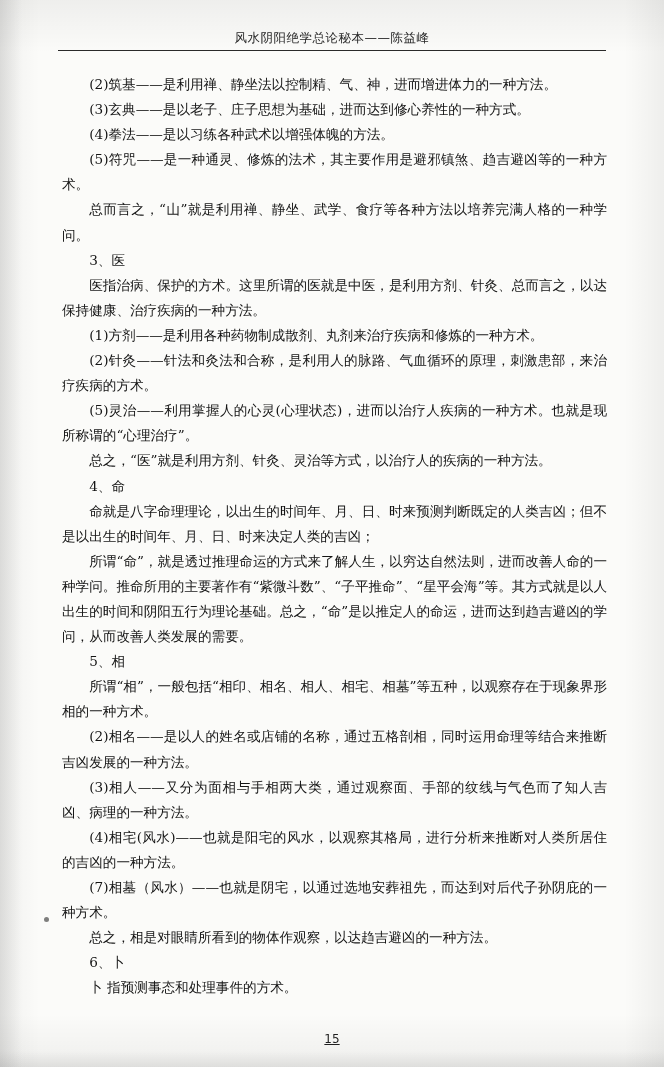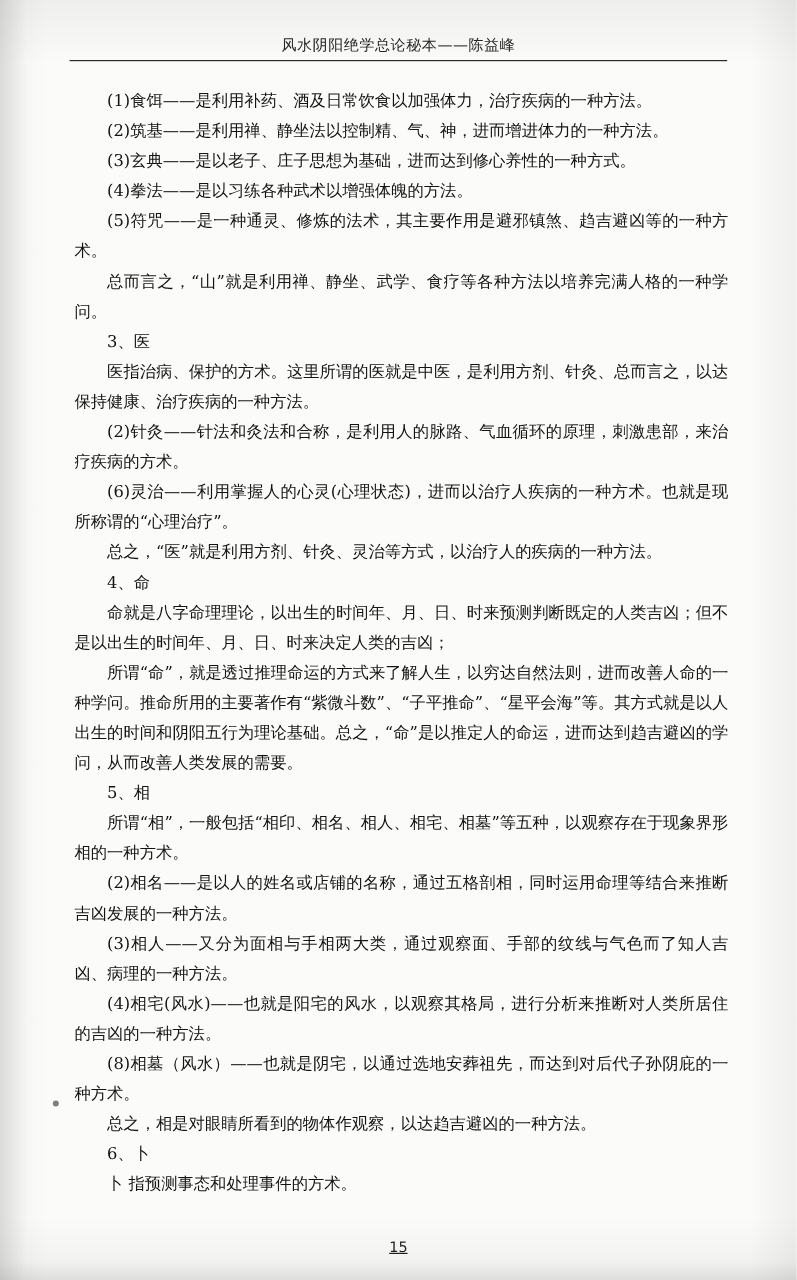--- a/index.html
+++ b/index.html
@@ -111,40 +111,40 @@
 
 <div class="page">
   <div class="paper-tone"></div>
   <div class="left-smudge"></div>
   <div class="bottom-smudge"></div>
 
   <div class="header">风水阴阳绝学总论秘本——陈益峰</div>
   <div class="header-rule"></div>
 
   <div class="content">
-    <p class="indent">(1)食饵——是利用补药、酒及日常饮食以加强体力，治疗疾病的一种方法。</p>
     <p class="indent">(2)筑基——是利用禅、静坐法以控制精、气、神，进而增进体力的一种方法。</p>
     <p class="indent">(3)玄典——是以老子、庄子思想为基础，进而达到修心养性的一种方式。</p>
     <p class="indent">(4)拳法——是以习练各种武术以增强体魄的方法。</p>
     <p class="indent">(5)符咒——是一种通灵、修炼的法术，其主要作用是避邪镇煞、趋吉避凶等的一种方术。</p>
     <p class="indent">总而言之，“山”就是利用禅、静坐、武学、食疗等各种方法以培养完满人格的一种学问。</p>
     <p class="indent">3、医</p>
     <p class="indent">医指治病、保护的方术。这里所谓的医就是中医，是利用方剂、针灸、总而言之，以达保持健康、治疗疾病的一种方法。</p>
+    <p class="indent">(1)方剂——是利用各种药物制成散剂、丸剂来治疗疾病和修炼的一种方术。</p>
     <p class="indent">(2)针灸——针法和灸法和合称，是利用人的脉路、气血循环的原理，刺激患部，来治疗疾病的方术。</p>
-    <p class="indent">(6)灵治——利用掌握人的心灵(心理状态)，进而以治疗人疾病的一种方术。也就是现所称谓的“心理治疗”。</p>
+    <p class="indent">(5)灵治——利用掌握人的心灵(心理状态)，进而以治疗人疾病的一种方术。也就是现所称谓的“心理治疗”。</p>
     <p class="indent">总之，“医”就是利用方剂、针灸、灵治等方式，以治疗人的疾病的一种方法。</p>
     <p class="indent">4、命</p>
     <p class="indent">命就是八字命理理论，以出生的时间年、月、日、时来预测判断既定的人类吉凶；但不是以出生的时间年、月、日、时来决定人类的吉凶；</p>
     <p class="indent">所谓“命”，就是透过推理命运的方式来了解人生，以穷达自然法则，进而改善人命的一种学问。推命所用的主要著作有“紫微斗数”、“子平推命”、“星平会海”等。其方式就是以人出生的时间和阴阳五行为理论基础。总之，“命”是以推定人的命运，进而达到趋吉避凶的学问，从而改善人类发展的需要。</p>
     <p class="indent">5、相</p>
     <p class="indent">所谓“相”，一般包括“相印、相名、相人、相宅、相墓”等五种，以观察存在于现象界形相的一种方术。</p>
     <p class="indent">(2)相名——是以人的姓名或店铺的名称，通过五格剖相，同时运用命理等结合来推断吉凶发展的一种方法。</p>
     <p class="indent">(3)相人——又分为面相与手相两大类，通过观察面、手部的纹线与气色而了知人吉凶、病理的一种方法。</p>
     <p class="indent">(4)相宅(风水)——也就是阳宅的风水，以观察其格局，进行分析来推断对人类所居住的吉凶的一种方法。</p>
-    <p class="indent">(8)相墓（风水）——也就是阴宅，以通过选地安葬祖先，而达到对后代子孙阴庇的一种方术。</p>
+    <p class="indent">(7)相墓（风水）——也就是阴宅，以通过选地安葬祖先，而达到对后代子孙阴庇的一种方术。</p>
     <p class="indent">总之，相是对眼睛所看到的物体作观察，以达趋吉避凶的一种方法。</p>
     <p class="indent">6、卜</p>
     <p class="indent">卜 指预测事态和处理事件的方术。</p>
   </div>
 
   <div class="edge-mark"></div>
   <div class="page-number">15</div>
 </div>
 
 </body></html>

